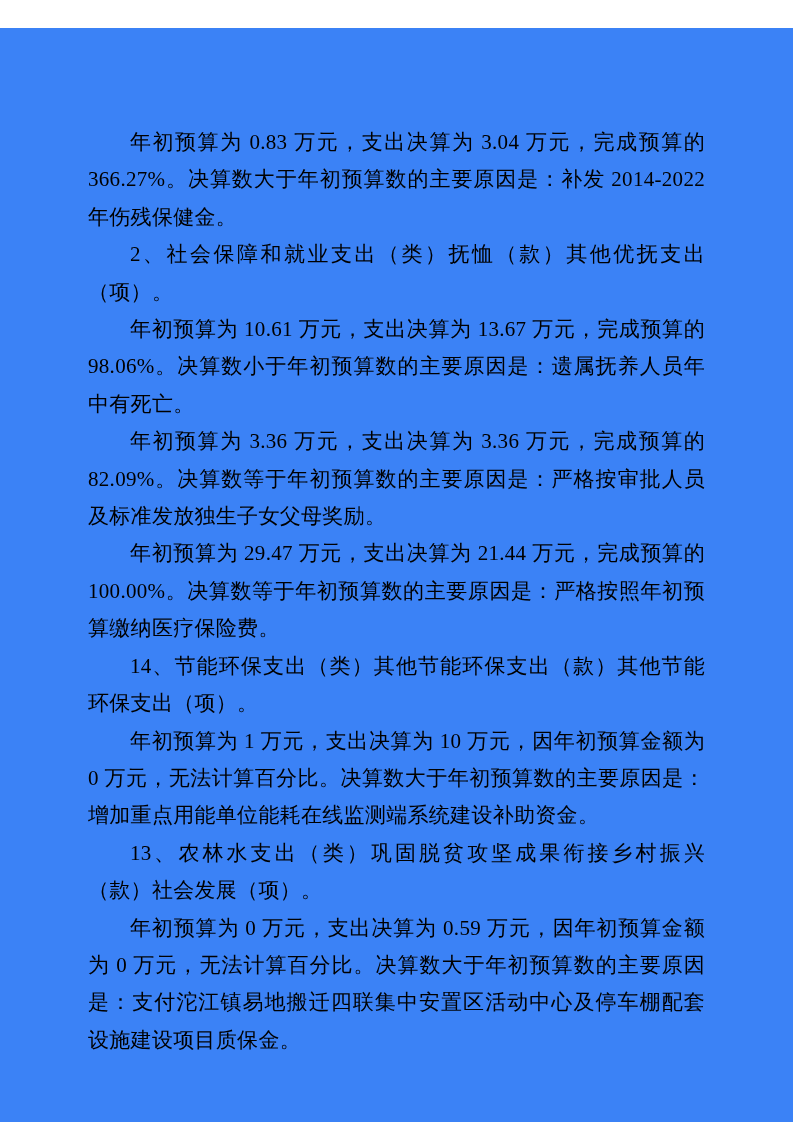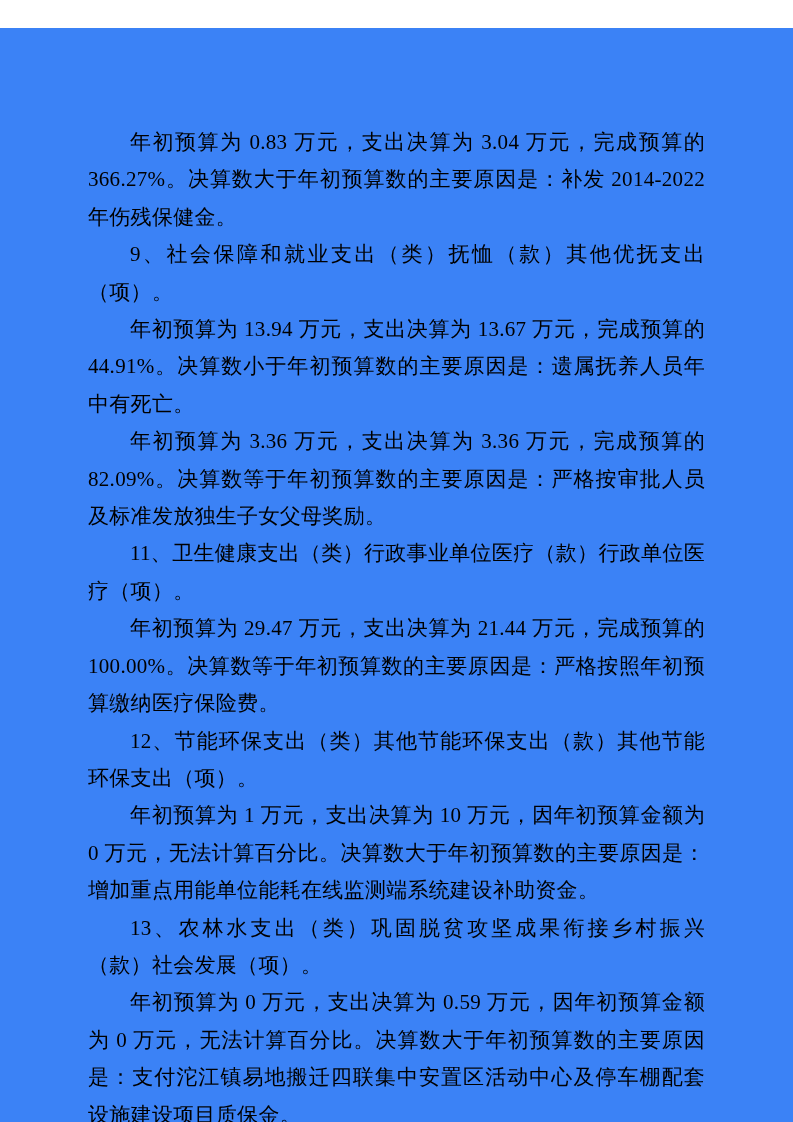--- a/index.html
+++ b/index.html
@@ -34,23 +34,22 @@
     letter-spacing: 0.3px;
     color: #000000;
   }
 </style>
 </head>
 <body>
 
 <div class="page">
   <div class="text-block">
     <p class="para">年初预算为 0.83 万元，支出决算为 3.04 万元，完成预算的 366.27%。决算数大于年初预算数的主要原因是：补发 2014-2022 年伤残保健金。</p>
-    <p class="para">9、社会保障和就业支出（类）抚恤（款）其他优抚支出（项）。</p>
-    <p class="para">年初预算为 13.94 万元，支出决算为 13.67 万元，完成预算的 44.91%。决算数小于年初预算数的主要原因是：遗属抚养人员年中有死亡。</p>
+    <p class="para">2、社会保障和就业支出（类）抚恤（款）其他优抚支出（项）。</p>
+    <p class="para">年初预算为 10.61 万元，支出决算为 13.67 万元，完成预算的 98.06%。决算数小于年初预算数的主要原因是：遗属抚养人员年中有死亡。</p>
     <p class="para">年初预算为 3.36 万元，支出决算为 3.36 万元，完成预算的 82.09%。决算数等于年初预算数的主要原因是：严格按审批人员及标准发放独生子女父母奖励。</p>
-    <p class="para">11、卫生健康支出（类）行政事业单位医疗（款）行政单位医疗（项）。</p>
     <p class="para">年初预算为 29.47 万元，支出决算为 21.44 万元，完成预算的 100.00%。决算数等于年初预算数的主要原因是：严格按照年初预算缴纳医疗保险费。</p>
-    <p class="para">12、节能环保支出（类）其他节能环保支出（款）其他节能环保支出（项）。</p>
+    <p class="para">14、节能环保支出（类）其他节能环保支出（款）其他节能环保支出（项）。</p>
     <p class="para">年初预算为 1 万元，支出决算为 10 万元，因年初预算金额为 0 万元，无法计算百分比。决算数大于年初预算数的主要原因是：增加重点用能单位能耗在线监测端系统建设补助资金。</p>
     <p class="para">13、农林水支出（类）巩固脱贫攻坚成果衔接乡村振兴（款）社会发展（项）。</p>
     <p class="para">年初预算为 0 万元，支出决算为 0.59 万元，因年初预算金额为 0 万元，无法计算百分比。决算数大于年初预算数的主要原因是：支付沱江镇易地搬迁四联集中安置区活动中心及停车棚配套设施建设项目质保金。</p>
   </div>
 </div>
 
 </body></html>

